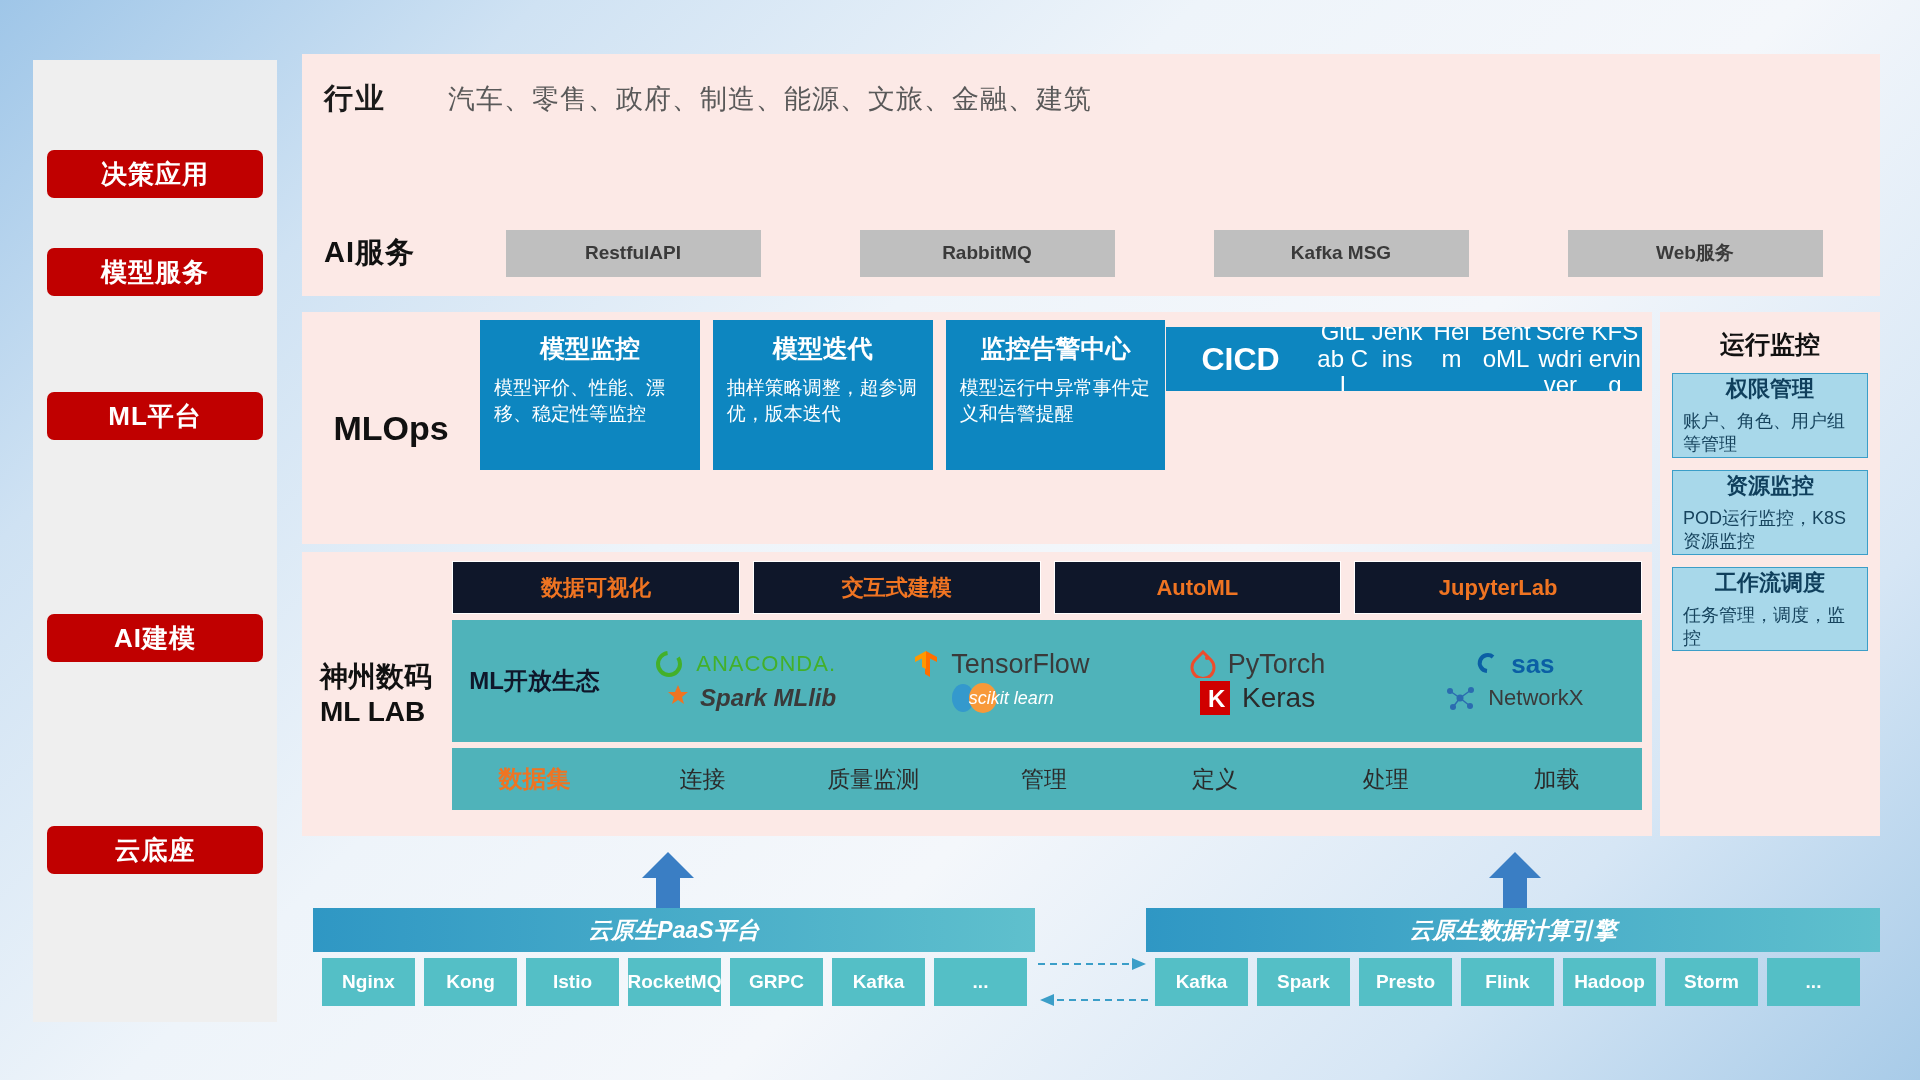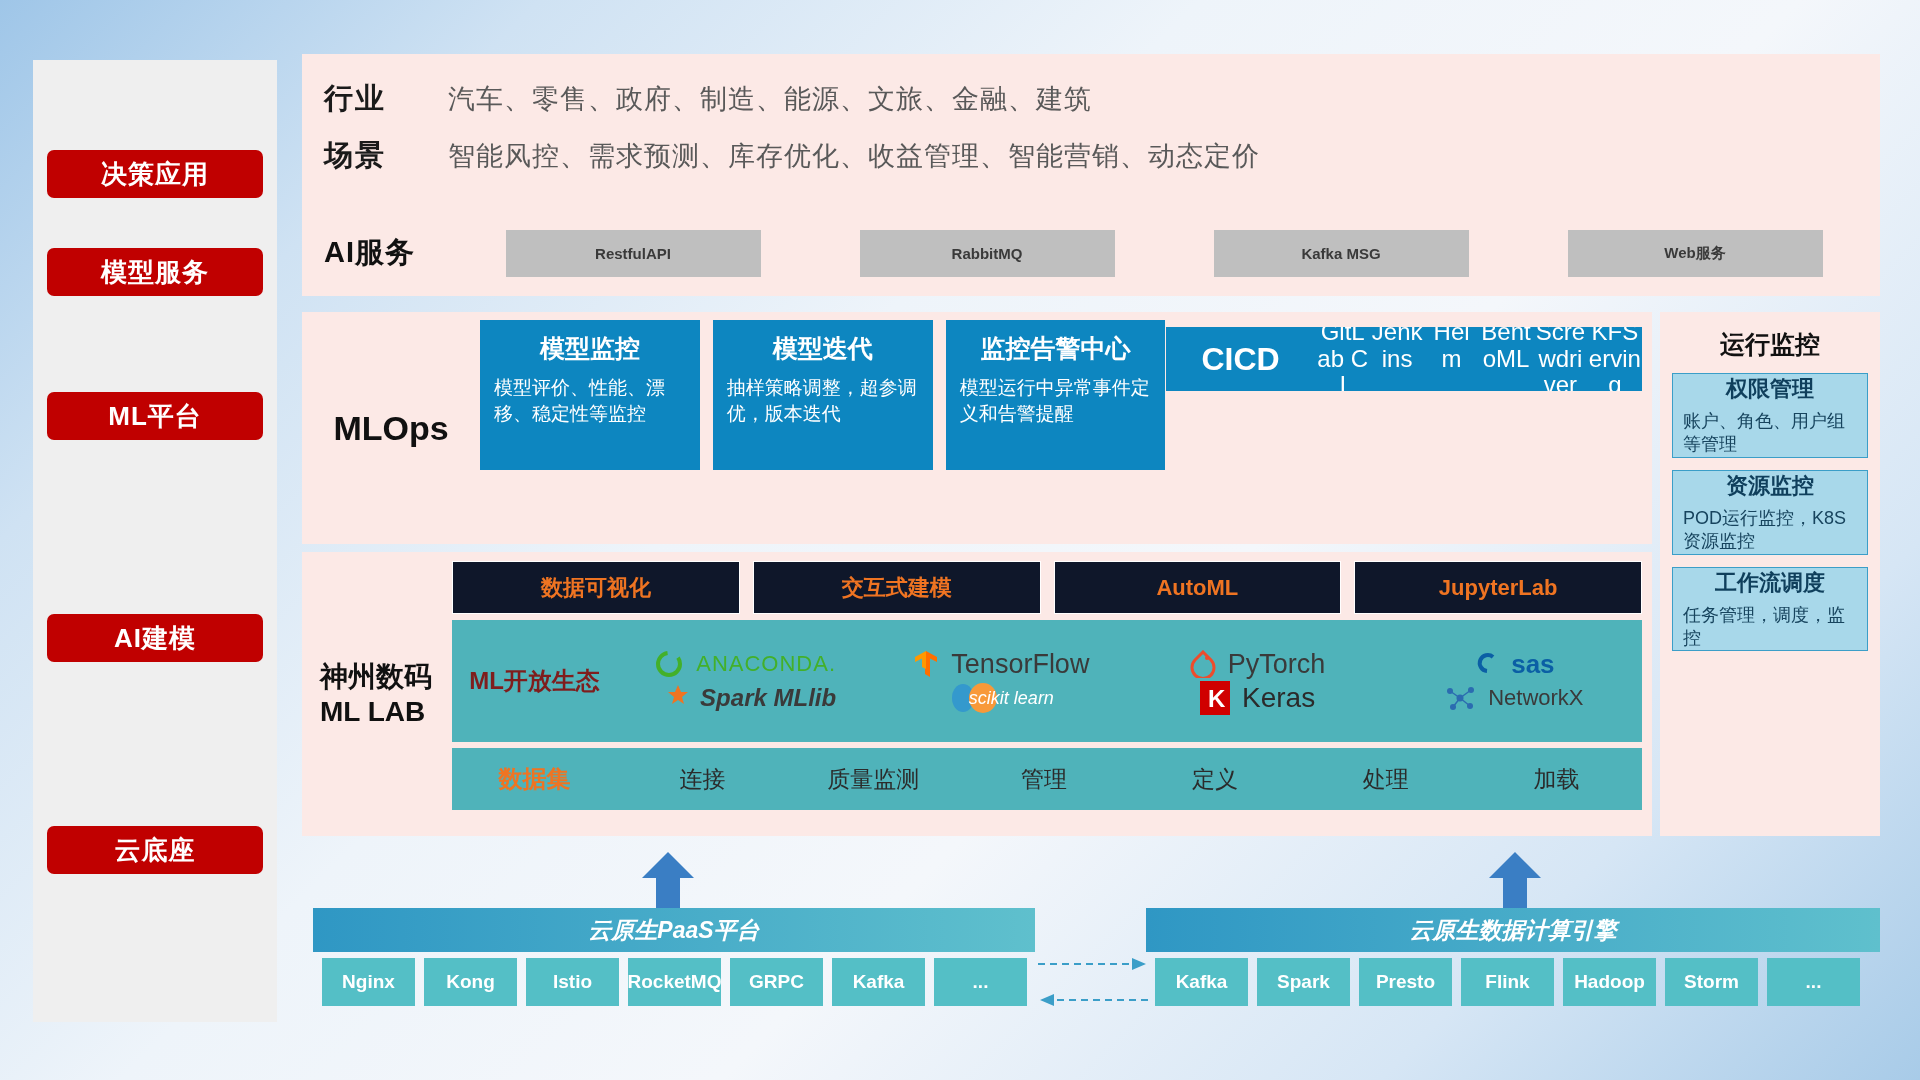--- a/index.html
+++ b/index.html
@@ -37,21 +37,21 @@
     width: 124px; font-size: 29px; font-weight: bold; color: #1a1a1a;
     letter-spacing: 2px; flex: none;
   }
   .kv-val { font-size: 27px; color: #595959; letter-spacing: 1px; }
 
   
   #band-svc { left: 302px; top: 210px; width: 1578px; height: 86px; display: flex; align-items: center; }
   #svc-label { width: 124px; margin-left: 22px; font-size: 29px; font-weight: bold; color: #111; flex:none; letter-spacing:1px;}
   .svc-list { display: flex; flex: 1; justify-content: space-around; padding: 0 8px; }
   .svc-chip {
-    background: #bfbfbf; color: #3a3a3a; font-size: 15px; font-weight: bold;
+    background: #bfbfbf; color: #3a3a3a; font-size: 19px; font-weight: bold;
     width: 255px; height: 47px; display: flex; align-items: center; justify-content: center;
   }
 
   
   #band-mlops { left: 302px; top: 312px; width: 1350px; height: 232px; display: flex; }
   #mlops-label {
     width: 178px; flex: none; display: flex; align-items: center; justify-content: center;
     font-size: 34px; font-weight: bold; color: #111;
   }
   #mlops-right { flex: 1; display: flex; flex-direction: row; padding: 8px 10px 8px 0; }
@@ -75,21 +75,21 @@
     font-size: 28px; font-weight: bold; color: #111; line-height: 1.25;
   }
   #lab-right { flex: 1; padding: 9px 10px 9px 0; display: flex; flex-direction: column; }
   .lab-top { display: flex; gap: 13px; height: 53px; }
   .lab-tool {
     flex: 1; background: #0f172a; border: 1px solid #ffffff;
     display: flex; align-items: center; justify-content: center;
     color: #ef7422; font-weight: bold; font-size: 22px;
   }
   .lab-eco { margin-top: 6px; height: 122px; background: #4fb3ba; display: flex; align-items: center; }
-  .lab-eco-label { width: 165px; flex: none; text-align: center; color: #7f1d1d; font-weight: bold; font-size: 24px; }
+  .lab-eco-label { width: 165px; flex: none; text-align: center; color: #0f172a; font-weight: bold; font-size: 24px; }
   .logo-grid { flex: 1; display: grid; grid-template-columns: repeat(4, 1fr); grid-template-rows: 1fr 1fr; align-items: center; }
   .logo { display: flex; align-items: center; justify-content: center; gap: 12px; }
   .lab-ds { margin-top: 6px; height: 62px; background: #4fb3ba; display: flex; align-items: center; }
   .lab-ds-label { width: 165px; flex: none; text-align: center; color: #ef7422; font-weight: bold; font-size: 24px; }
   .ds-items { flex: 1; display: flex; }
   .ds-item { flex: 1; text-align: center; color: #2b2b2b; font-size: 23px; }
 
   
   #band-monitor {
     left: 1660px; top: 312px; width: 220px; height: 524px;
@@ -129,24 +129,20 @@
   <div class="stage-chip" style="top:188px">模型服务</div>
   <div class="stage-chip" style="top:332px">ML平台</div>
   <div class="stage-chip" style="top:554px">AI建模</div>
   <div class="stage-chip" style="top:766px">云底座</div>
 </div>
 
 <div class="band" id="band-apps">
   <div class="kv-row">
     <div class="kv-key">行业</div>
     <div class="kv-val">汽车、零售、政府、制造、能源、文旅、金融、建筑</div>
-  </div>
-  <div class="kv-row">
-    <div class="kv-key">场景</div>
-    <div class="kv-val">智能风控、需求预测、库存优化、收益管理、智能营销、动态定价</div>
   </div>
 </div>
 
 <div class="band" id="band-svc">
   <div id="svc-label">AI服务</div>
   <div class="svc-list">
     <div class="svc-chip">RestfulAPI</div>
     <div class="svc-chip">RabbitMQ</div>
     <div class="svc-chip">Kafka MSG</div>
     <div class="svc-chip">Web服务</div>

